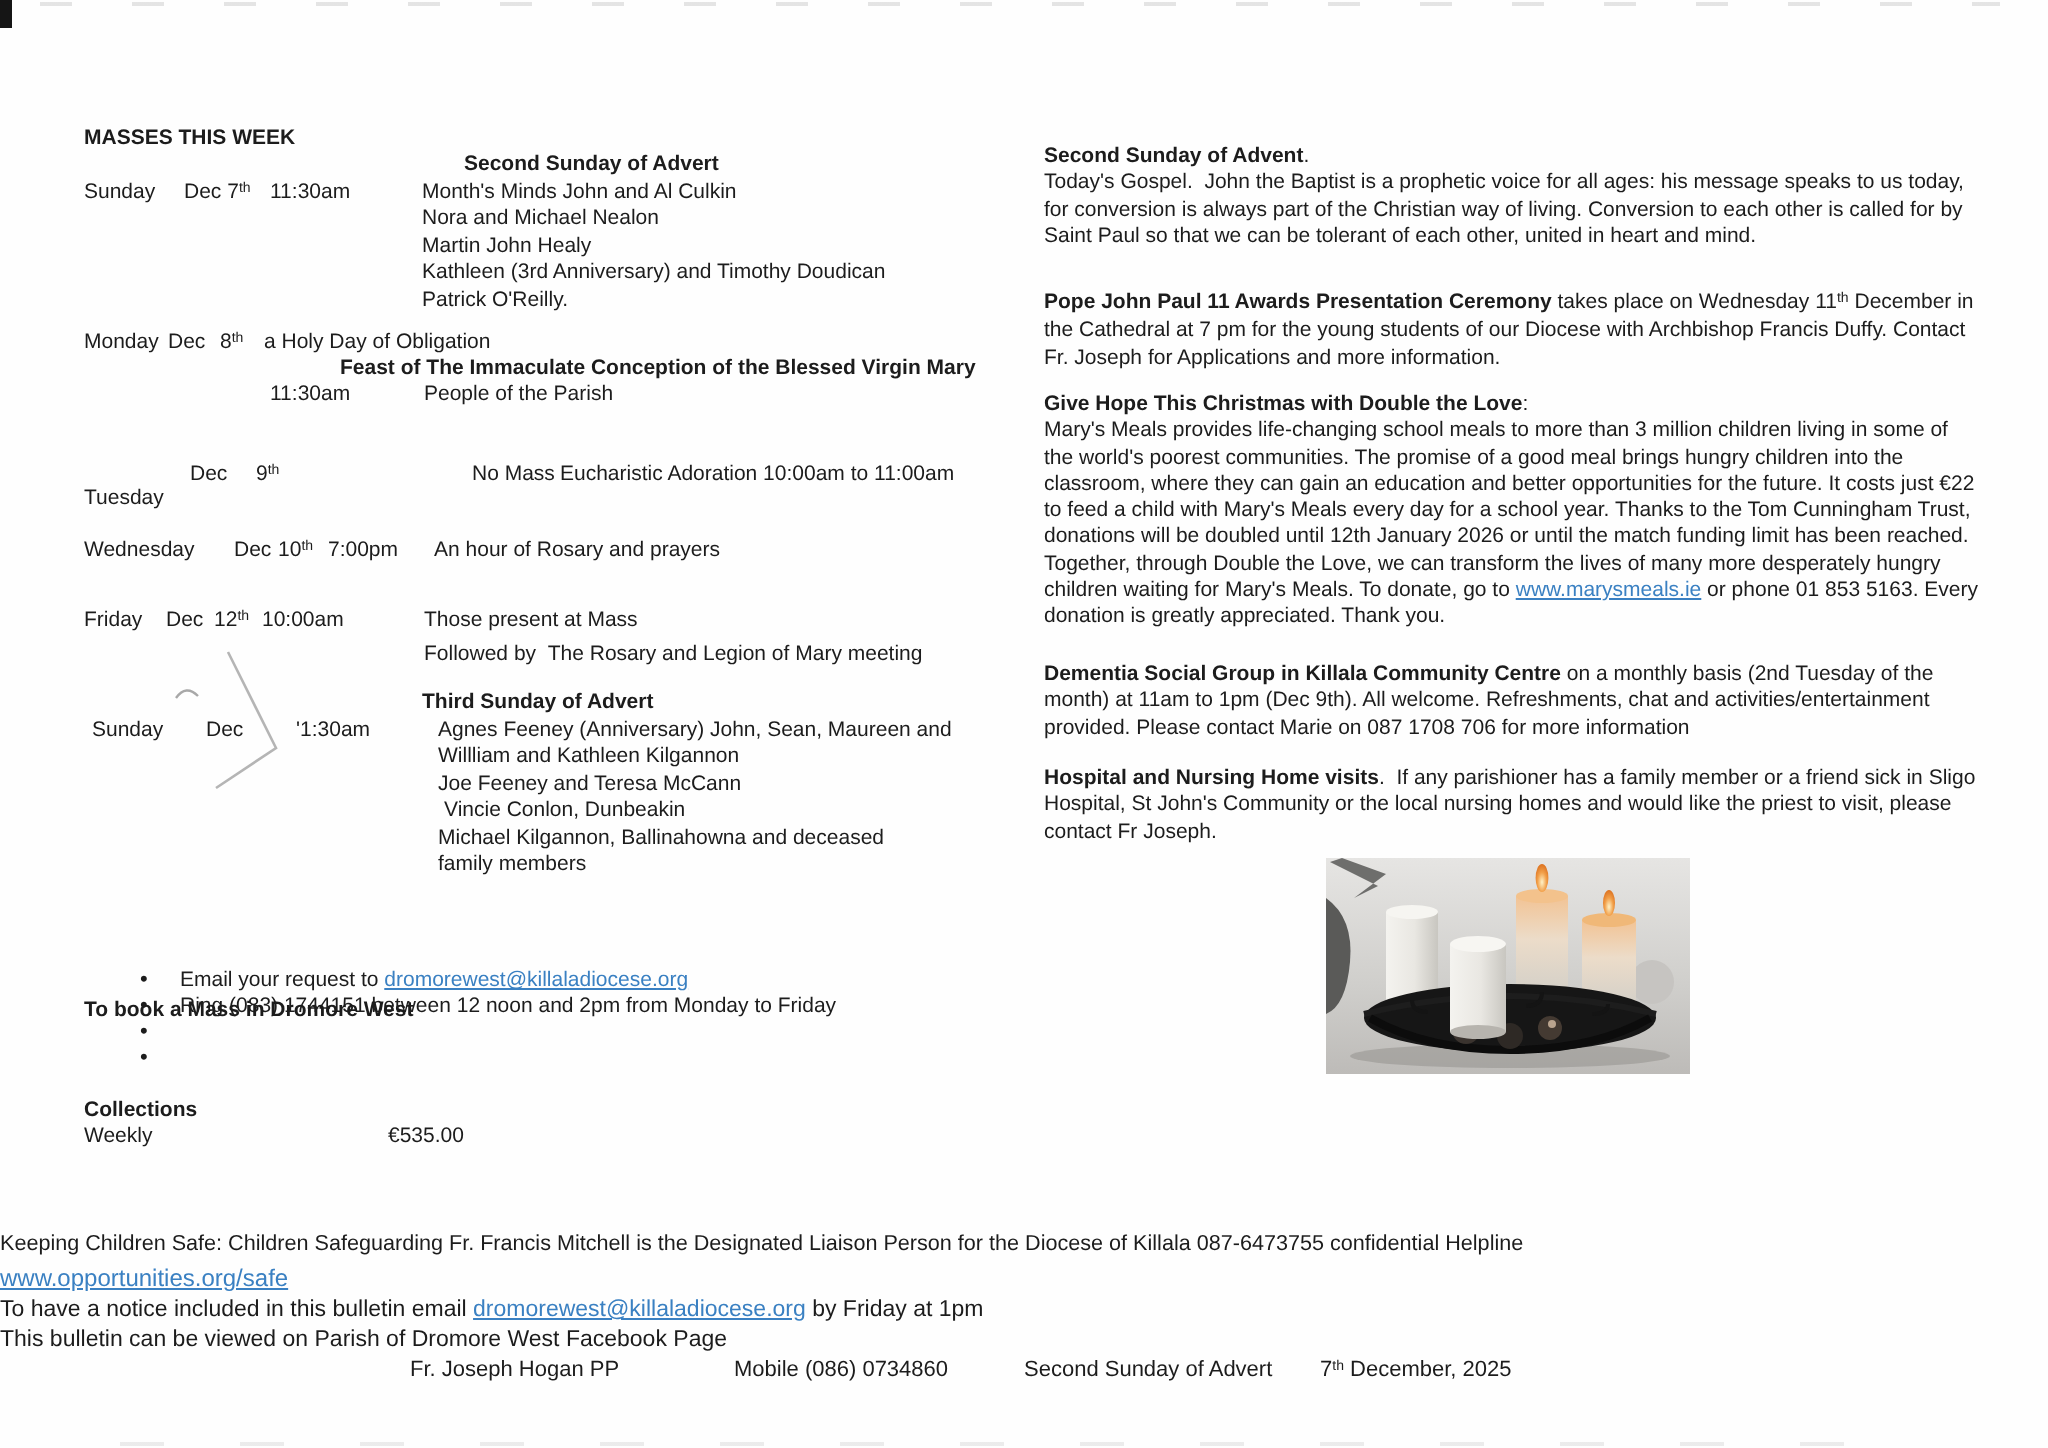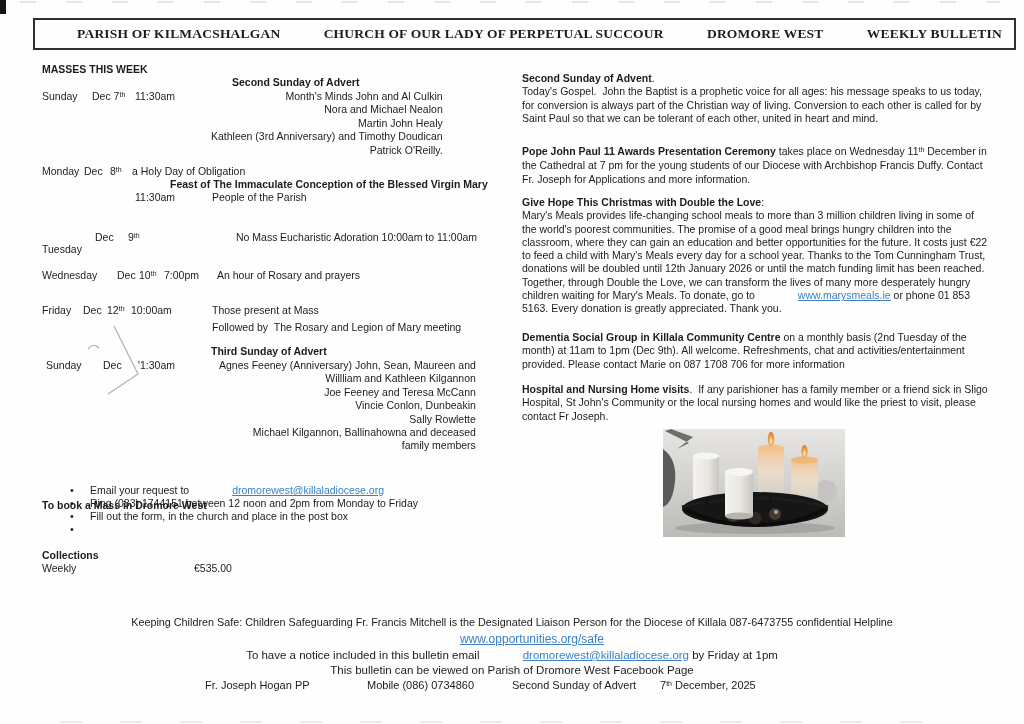--- a/index.html
+++ b/index.html
@@ -2,50 +2,44 @@
 <html><head>
 <meta charset="utf-8">
 <style>
   html,body{margin:0;padding:0;background:#e8e8e8;}
   .page{position:relative;width:1024px;height:724px;background:#fefefe;
         font-family:"Liberation Sans",sans-serif;color:#1c1c1c;overflow:hidden;}
   .abs{position:absolute;white-space:nowrap;font-size:10.5px;line-height:13.4px;}
   .b{font-weight:bold;}
   .sup{font-size:7px;position:relative;top:-3.5px;}
   .par{position:absolute;left:522px;width:468px;font-size:10.5px;line-height:13.3px;white-space:normal;}
-  .link{color:#3a80c2;text-decoration:underline;cursor:pointer;margin-left:40px;}
-  .ilines div{white-space:nowrap;text-align:right;}
+  .link{color:#3a80c2;text-decoration:underline;cursor:pointer;}
+  .ilines div{white-space:nowrap;}
   .dot::before{content:"•";font-size:11px;}
   .masthead{position:absolute;left:33px;top:18px;width:925px;height:28px;border:2px solid #2f2f2f;
             display:flex;align-items:center;justify-content:space-between;
             padding:0 12px 0 42px;box-sizing:content-box;
             font-family:"Liberation Serif",serif;font-weight:bold;font-size:13.5px;letter-spacing:.2px;}
-  .fline{position:absolute;left:0;width:1024px;text-align:center;}
+  .fline{position:absolute;left:0;width:1024px;text-align:left;}
   .corner{position:absolute;left:0;top:0;width:6px;height:14px;background:#151515;}
   .streak{position:absolute;left:20px;top:1px;width:980px;height:2px;
           background:repeating-linear-gradient(90deg,#cfcfcf 0 16px,transparent 16px 46px);opacity:.55;}
   .streak2{position:absolute;left:60px;top:721px;width:900px;height:2px;
           background:repeating-linear-gradient(90deg,#d9d9d9 0 22px,transparent 22px 60px);opacity:.5;}
   svg{display:block;}
 </style>
 </head>
 <body>
 
 <div class="page">
 
   <div class="corner"></div>
   <div class="streak"></div>
   <div class="streak2"></div>
 
-  <div class="masthead">
-    <span>PARISH OF KILMACSHALGAN</span>
-    <span>CHURCH OF OUR LADY OF PERPETUAL SUCCOUR</span>
-    <span>DROMORE WEST</span>
-    <span>WEEKLY BULLETIN</span>
-  </div>
 
   <div class="abs b" style="left:42px;top:63px;">MASSES THIS WEEK</div>
 
   <div class="abs b" style="left:232px;top:76px;">Second Sunday of Advert</div>
   <div class="abs" style="left:42px;top:90px;">Sunday</div>
   <div class="abs" style="left:92px;top:90px;"><span>Dec 7</span><span class="sup">th</span></div>
   <div class="abs" style="left:135px;top:90px;">11:30am</div>
   <div class="abs ilines" style="left:211px;top:90px;">
     <div>Month's Minds John and Al Culkin</div>
     <div>Nora and Michael Nealon</div>
@@ -82,38 +76,36 @@
   <div class="abs" style="left:212px;top:321px;">Followed by &nbsp;The Rosary and Legion of Mary meeting</div>
 
   <svg style="position:absolute;left:80px;top:322px;" width="70" height="80" viewBox="0 0 70 80">
     <polyline points="34,4 58,52 28,72" fill="none" stroke="#b5b5b5" stroke-width="1.3"></polyline>
     <path d="M8,27 q5,-7 11,-1" fill="none" stroke="#a8a8a8" stroke-width="1.2"></path>
   </svg>
 
   <div class="abs b" style="left:211px;top:345px;">Third Sunday of Advert</div>
   <div class="abs" style="left:46px;top:359px;">Sunday</div>
   <div class="abs" style="left:103px;top:359px;">Dec</div>
-  <div class="abs" style="left:138px;top:359px;">'1:30am</div>
+  <div class="abs" style="left:148px;top:359px;">'1:30am</div>
   <div class="abs ilines" style="left:219px;top:359px;">
     <div>Agnes Feeney (Anniversary) John, Sean, Maureen and</div>
     <div>Willliam and Kathleen Kilgannon</div>
     <div>Joe Feeney and Teresa McCann</div>
     <div style="padding-left:3px;">Vincie Conlon, Dunbeakin</div>
-    <div>Sally Rowlette</div>
     <div>Michael Kilgannon, Ballinahowna and deceased</div>
     <div>family members</div>
   </div>
 
   <div class="abs b" style="left:42px;top:470px;margin-top:29px;">To book a Mass in Dromore West</div>
   <span class="abs dot" style="left:70px;top:484px;"></span>
   <div class="abs" style="left:90px;top:484px;"><span>Email your request to </span><span class="link">dromorewest@killaladiocese.org</span></div>
   <span class="abs dot" style="left:70px;top:497px;"></span>
   <div class="abs" style="left:90px;top:497px;">Ring (083) 1744151 between 12 noon and 2pm from Monday to Friday</div>
   <span class="abs dot" style="left:70px;top:510px;"></span>
-  <div class="abs" style="left:90px;top:510px;">Fill out the form, in the church and place in the post box</div>
   <span class="abs dot" style="left:70px;top:523px;"></span>
 
   <div class="abs b" style="left:42px;top:549px;">Collections</div>
   <div class="abs" style="left:42px;top:562px;">Weekly</div>
   <div class="abs" style="left:194px;top:562px;">€535.00</div>
 
   <div class="par" style="top:72px;">
     <span class="b">Second Sunday of Advent</span><span>.</span><br>
     <span>Today's Gospel. &nbsp;John the Baptist is a prophetic voice for all ages: his message speaks to us today, for conversion is always part of the Christian way of living. Conversion to each other is called for by Saint Paul so that we can be tolerant of each other, united in heart and mind.</span>
   </div>

